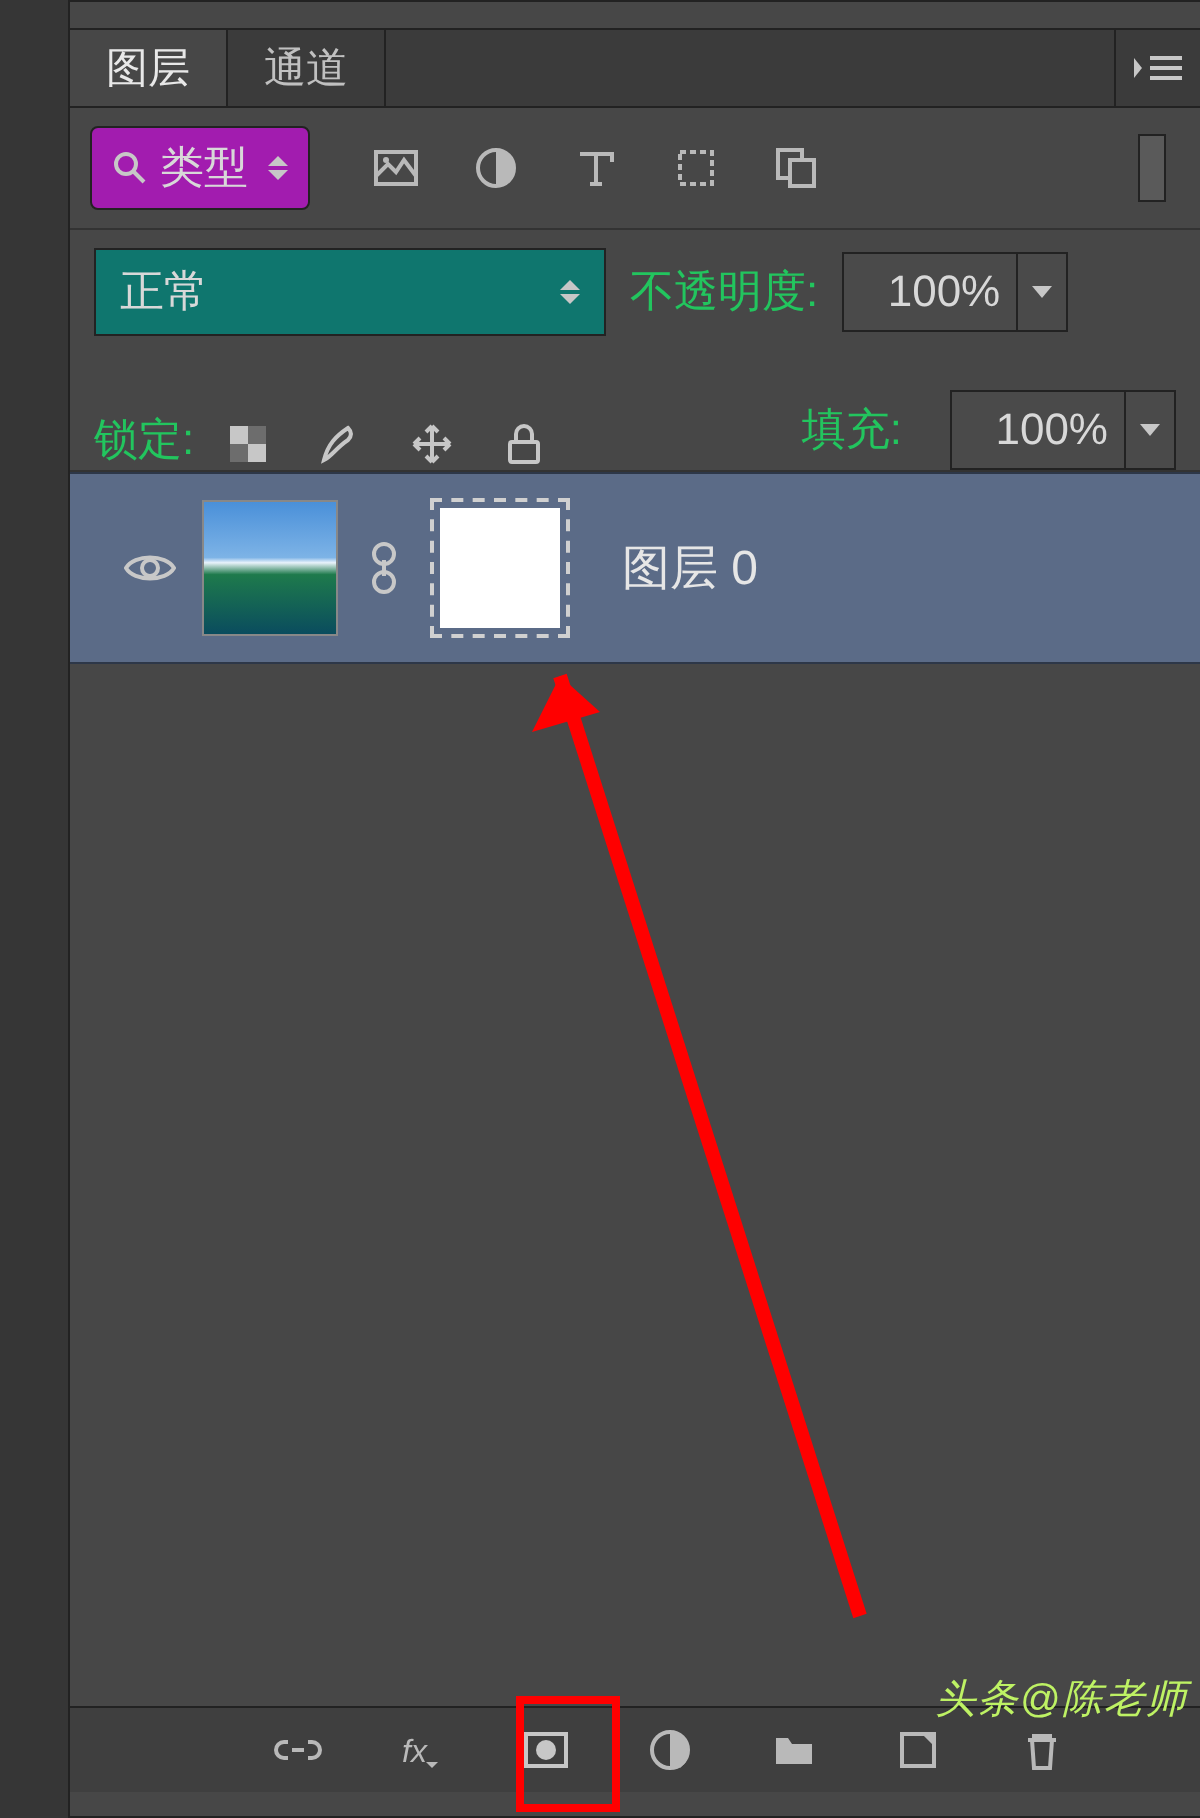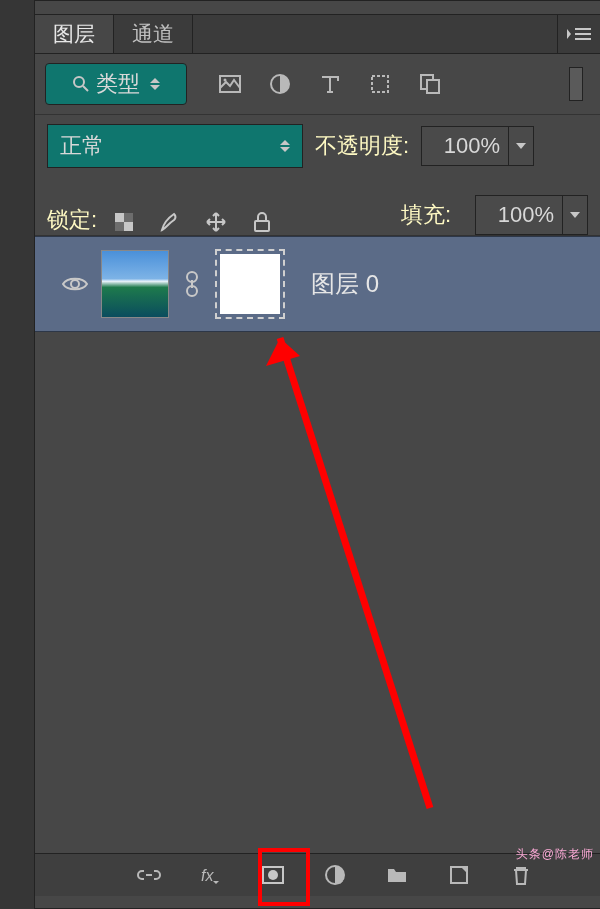--- a/index.html
+++ b/index.html
@@ -8,34 +8,34 @@
   .top-spacer{height:13px;border-bottom:1px solid #222}
   
   .tabrow{display:flex;align-items:stretch;height:38px;background:#3b3b3b;border-bottom:1px solid #222}
   .tab{padding:0 18px;display:flex;align-items:center;font-size:21px;color:#c0c0c0;border-right:1px solid #222;cursor:pointer}
   .tab.active{background:#474747;color:#e8e8e8}
   .tab-spacer{flex:1}
   .panel-menu{width:42px;display:flex;align-items:center;justify-content:center;border-left:1px solid #222;cursor:pointer}
   .panel-menu svg{width:24px;height:14px}
   
   .filterrow{display:flex;align-items:center;height:60px;padding:0 10px;gap:16px;border-bottom:1px solid #333}
-  .filter-select{display:flex;align-items:center;height:40px;padding:0 26px;border:1px solid #222;background:#0f766e;border-radius:4px;cursor:pointer;gap:6px;font-size:22px}
+  .filter-select{display:flex;align-items:center;height:40px;padding:0 10px;border:1px solid #222;background:#a21caf;border-radius:4px;cursor:pointer;gap:6px;font-size:22px}
   .dbl-caret{display:inline-flex;flex-direction:column;gap:2px;margin-left:4px}
   .dbl-caret span{width:0;height:0;border-left:5px solid transparent;border-right:5px solid transparent}
   .dbl-caret .up{border-bottom:5px solid #c7c7c7}
   .dbl-caret .dn{border-top:5px solid #c7c7c7}
   .ficons{display:flex;align-items:center;gap:24px;margin-left:14px}
   .ficons .ic{width:26px;height:26px;display:flex;align-items:center;justify-content:center;color:#b9b9b9;cursor:pointer}
   .ficons .ic svg{width:24px;height:24px}
   .vbar{width:28px;height:38px;display:flex;align-items:center;justify-content:center;margin-left:auto;cursor:pointer}
   .vbar div{width:12px;height:32px;background:#5a5a5a;border:1px solid #222}
   
   .blendrow{display:flex;align-items:center;height:62px;padding:0 12px;gap:12px;font-size:22px}
   .blend-select{flex:0 0 230px;height:42px;display:flex;align-items:center;padding:0 12px;border:1px solid #222;background:#0f766e;cursor:pointer;justify-content:space-between}
-  .lbl{color:#fef9c3}
+  .lbl{color:#22c55e}
   .valuebox{display:flex;align-items:center}
   .valbox{height:38px;padding:0 8px;display:flex;align-items:center;background:#4a4a4a;border:1px solid #222;min-width:70px;justify-content:flex-end;font-size:22px}
   .valcaret{width:24px;height:38px;border:1px solid #222;border-left:none;background:#4a4a4a;display:flex;align-items:center;justify-content:center;cursor:pointer}
   .valcaret span{width:0;height:0;border-left:5px solid transparent;border-right:5px solid transparent;border-top:6px solid #c7c7c7}
   
   .lockrow{display:flex;align-items:flex-end;height:58px;padding:0 12px;gap:14px;font-size:22px;border-bottom:1px solid #333}
   .lockicons{display:flex;align-items:center;gap:20px}
   .lockicons .lic{width:26px;height:26px;display:flex;align-items:center;justify-content:center;cursor:pointer}
   .lockicons .lic svg{width:24px;height:24px}
   .fill-right{margin-left:auto;display:flex;align-items:center;gap:24px}
@@ -48,21 +48,21 @@
   .thumb{width:100%;height:100%;background:linear-gradient(180deg,#4a90d9 0%,#7db3e6 42%,#e8f2fa 46%,#1e7a4c 55%,#0a4c5e 100%)}
   .link{width:22px;height:30px;display:flex;align-items:center;justify-content:center}
   .link svg{width:16px;height:26px;stroke:#c8c8c8;fill:none;stroke-width:2}
   .maskwrap{position:relative;width:70px;height:70px;border:2px dashed #d0d0d0;padding:3px;box-sizing:border-box}
   .mask{width:100%;height:100%;background:#fff}
   .lname{font-size:24px;color:#e6e6e6;margin-left:14px}
   
   .bottombar{position:absolute;left:0;right:0;bottom:12px;height:42px;background:#3f3f3f;border-top:1px solid #222;display:flex;align-items:center;gap:34px;padding:0 0 0 100px}
   .bic{width:28px;height:28px;display:flex;align-items:center;justify-content:center;cursor:pointer;position:relative}
   .bic svg{width:24px;height:24px}
-  .watermark{position:absolute;right:6px;bottom:46px;font-size:12px;color:#f9a8d4;letter-spacing:1px;}
+  .watermark{position:absolute;right:6px;bottom:46px;font-size:20px;color:#bef264;letter-spacing:1px;font-style:italic}
   
   .anno-arrow{position:absolute;pointer-events:none}
   .redbox{position:absolute;border:4px solid #ff0000;pointer-events:none}
   .search-ic{width:18px;height:18px}
 </style>
 </head>
 <body>
 
 <div class="left-strip"></div>
 

